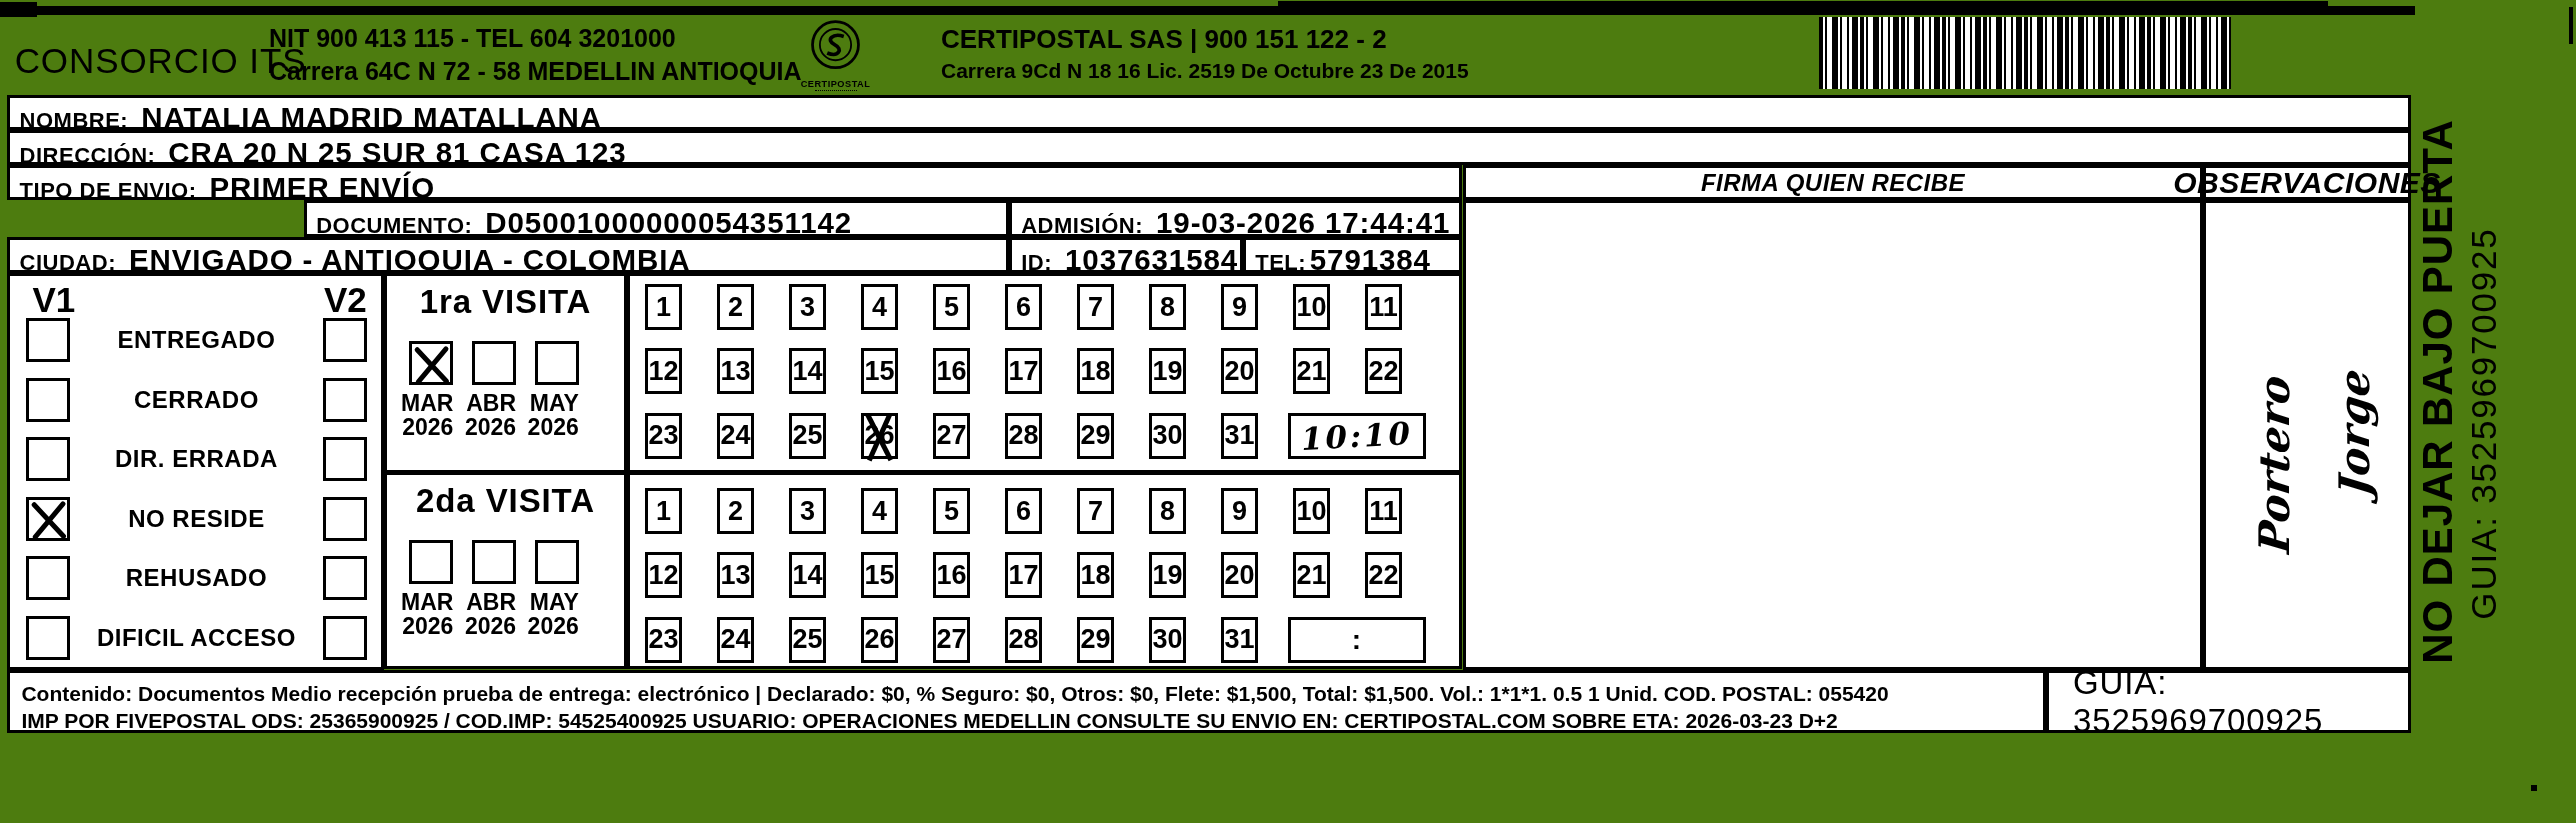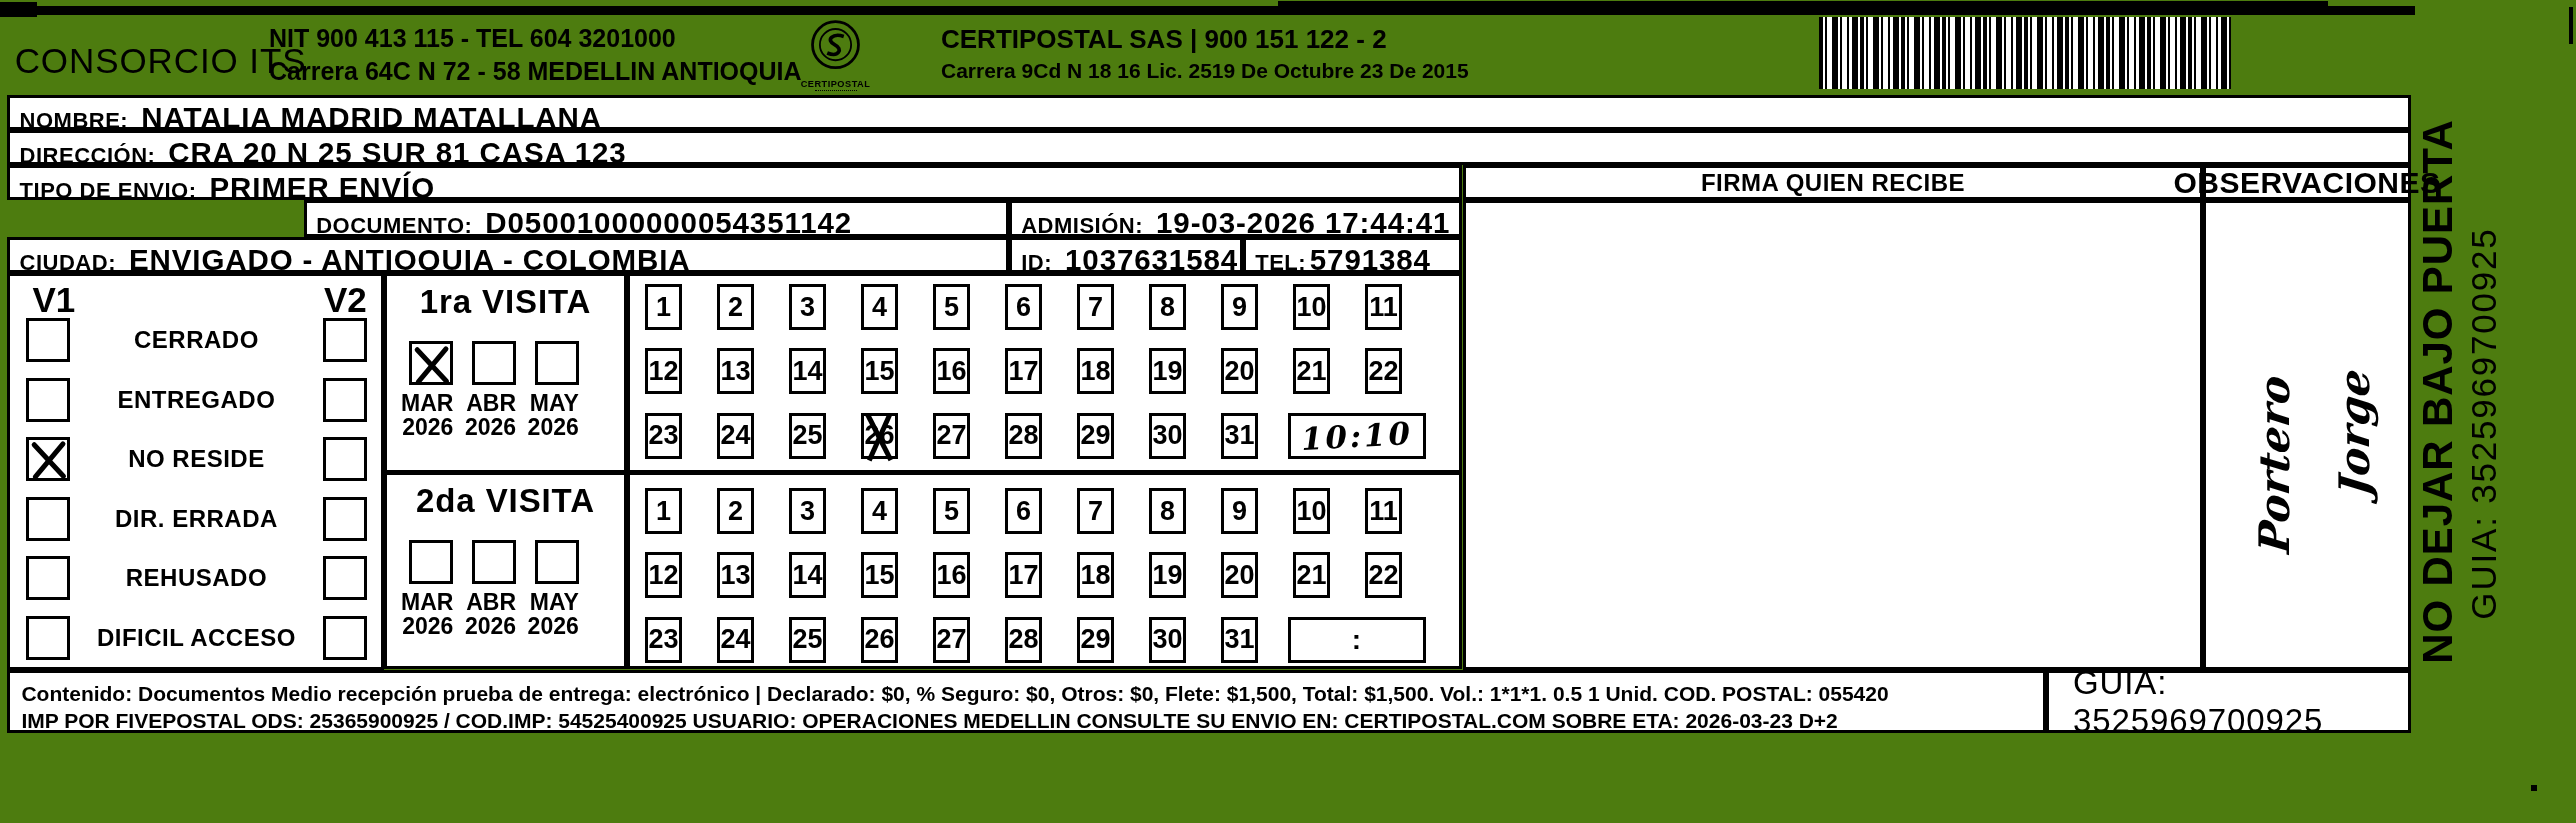--- a/index.html
+++ b/index.html
@@ -4,21 +4,21 @@
 <style>
   html,body{margin:0;padding:0;background:#ffffff;}
   .page{position:relative;width:2576px;height:823px;background:#4d7c0f;overflow:hidden;
         font-family:"Liberation Sans",sans-serif;color:#000;}
   .abs{position:absolute;}
   .cell{position:absolute;border:3.7px solid #000;box-sizing:border-box;background:#fff;}
   .fieldrow{display:flex;align-items:baseline;padding:2.8px 5.5px 0 9.2px;white-space:nowrap;overflow:hidden;}
   .flabel{font-size:22px;font-weight:bold;letter-spacing:0.5px;}
   .fvalue{font-size:29.5px;font-weight:bold;margin-left:13px;letter-spacing:0.9px;}
   .centertext{display:flex;align-items:center;justify-content:center;}
-  .hdrtext{font-size:24px;font-weight:bold;letter-spacing:0.5px;}
+  .hdrtext{font-size:24px;font-weight:bold;letter-spacing:0.5px;font-style:italic;}
   
   .ink{position:absolute;background:#000;}
   
   .barcode{position:absolute;left:1819px;top:16.6px;width:412px;height:72px;
     background:repeating-linear-gradient(90deg,#000 0 3.7px,#fff 3.7px 6.4px,#000 6.4px 8.3px,#fff 8.3px 13px,#000 13px 19.3px,#fff 19.3px 21px,#000 21px 23px,#fff 23px 28px,#000 28px 29.5px,#fff 29.5px 33px,#000 33px 39px,#fff 39px 41px);}
   
   .cb{position:relative;width:44px;height:44px;border:3.7px solid #000;box-sizing:border-box;background:#fff;flex:0 0 auto;}
   .cb.xmark::before,.cb.xmark::after{content:"";position:absolute;left:-12%;top:48%;width:126%;height:4.6px;background:#000;border-radius:2.8px;}
   .cb.xmark::before{transform:rotate(47deg);}
   .cb.xmark::after{transform:rotate(-50deg);}
@@ -129,36 +129,36 @@
     <span class="flabel">TEL:</span>
     <span class="fvalue" style="margin-left:3.7px;">5791384</span>
   </div>
 
   <div class="cell" style="left:7.4px;top:273px;width:377px;height:397px;">
     <div class="vhead" style="left:22px;">V1</div>
     <div class="vhead" style="right:14.7px;">V2</div>
     <div id="status-list">
         <div class="status-row">
           <div class="cb"></div>
+          <div class="status-label">ENTREGADO</div>
+          <div class="cb"></div>
+        </div>
+        <div class="status-row">
+          <div class="cb"></div>
           <div class="status-label">CERRADO</div>
           <div class="cb"></div>
         </div>
         <div class="status-row">
           <div class="cb"></div>
-          <div class="status-label">ENTREGADO</div>
+          <div class="status-label">DIR. ERRADA</div>
           <div class="cb"></div>
         </div>
         <div class="status-row">
           <div class="cb xmark"></div>
           <div class="status-label">NO RESIDE</div>
-          <div class="cb"></div>
-        </div>
-        <div class="status-row">
-          <div class="cb"></div>
-          <div class="status-label">DIR. ERRADA</div>
           <div class="cb"></div>
         </div>
         <div class="status-row">
           <div class="cb"></div>
           <div class="status-label">REHUSADO</div>
           <div class="cb"></div>
         </div>
         <div class="status-row">
           <div class="cb"></div>
           <div class="status-label">DIFICIL ACCESO</div>

